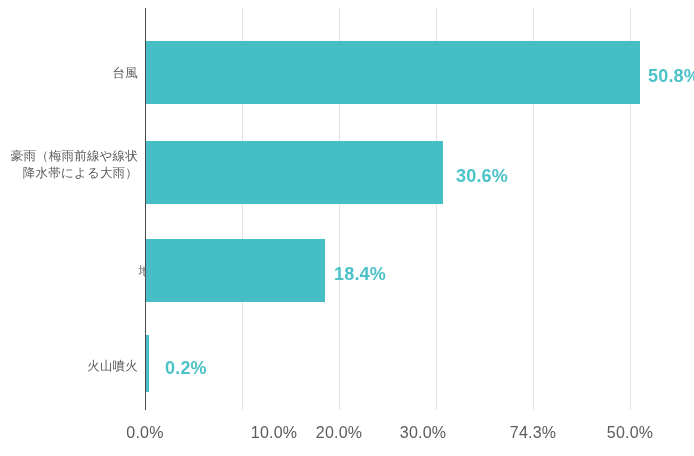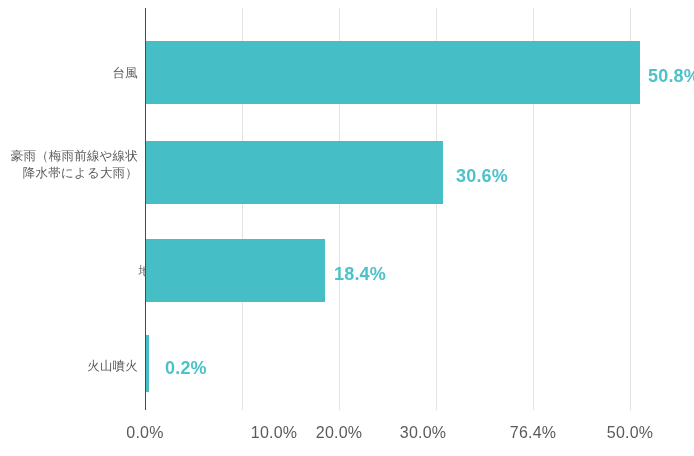--- a/index.html
+++ b/index.html
@@ -122,16 +122,16 @@
   <div class="cat-row" style="top:313px;">
     <div class="cat-label" style="top:45px;">火山噴火</div>
     <div class="bar thin" style="top:22px; width:3px;"></div>
     <div class="bar-value" style="left:165px; top:45px;">0.2%</div>
   </div>
 
   <div class="x-tick-label" style="left:145px;">0.0%</div>
   <div class="x-tick-label" style="left:242px;margin-left:32px;">10.0%</div>
   <div class="x-tick-label" style="left:339px;">20.0%</div>
   <div class="x-tick-label" style="left:423px;">30.0%</div>
-  <div class="x-tick-label" style="left:533px;">76.4%</div>
+  <div class="x-tick-label" style="left:533px;">74.3%</div>
   <div class="x-tick-label" style="left:630px;">50.0%</div>
 
 </div>
 
 </body></html>

